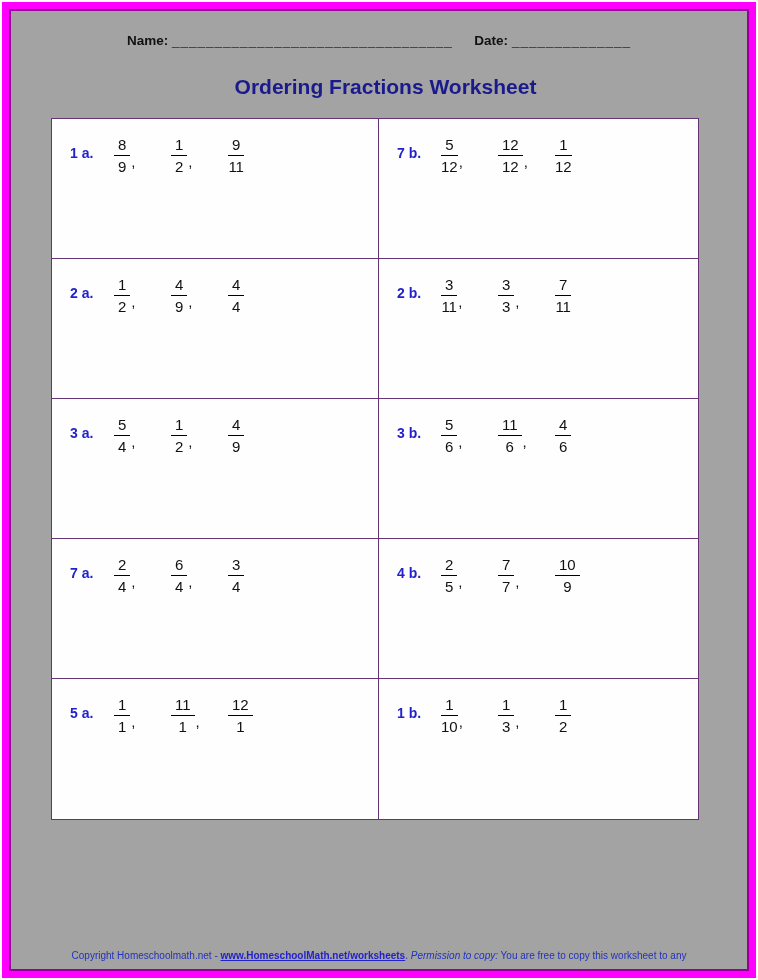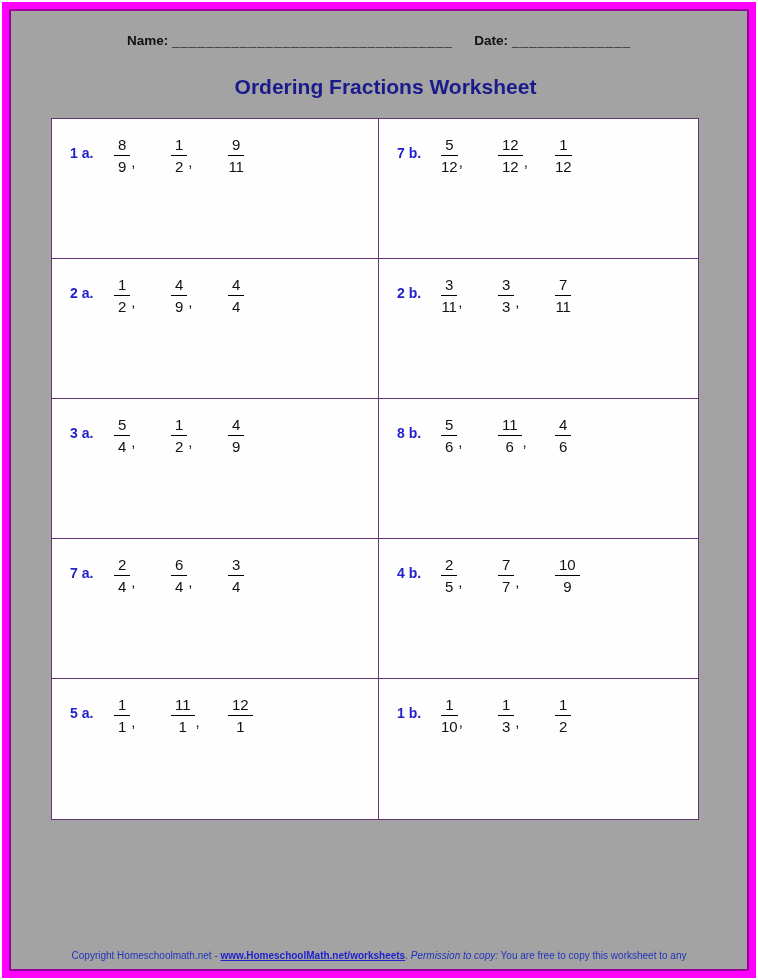--- a/index.html
+++ b/index.html
@@ -175,21 +175,21 @@
           <span class="sl">
               <span class="fr">
                 <span class="nu">4</span>
                 <span class="de">9</span>
               </span>
               <span class="cm"></span>
             </span>
         </div>
 
         <div class="c">
-          <span class="pl">8 b.</span>
+          <span class="pl">3 b.</span>
           <span class="sl">
               <span class="fr">
                 <span class="nu">5</span>
                 <span class="de">6</span>
               </span>
               <span class="cm">,</span>
             </span>
           <span class="sl">
               <span class="fr">
                 <span class="nu">11</span>

